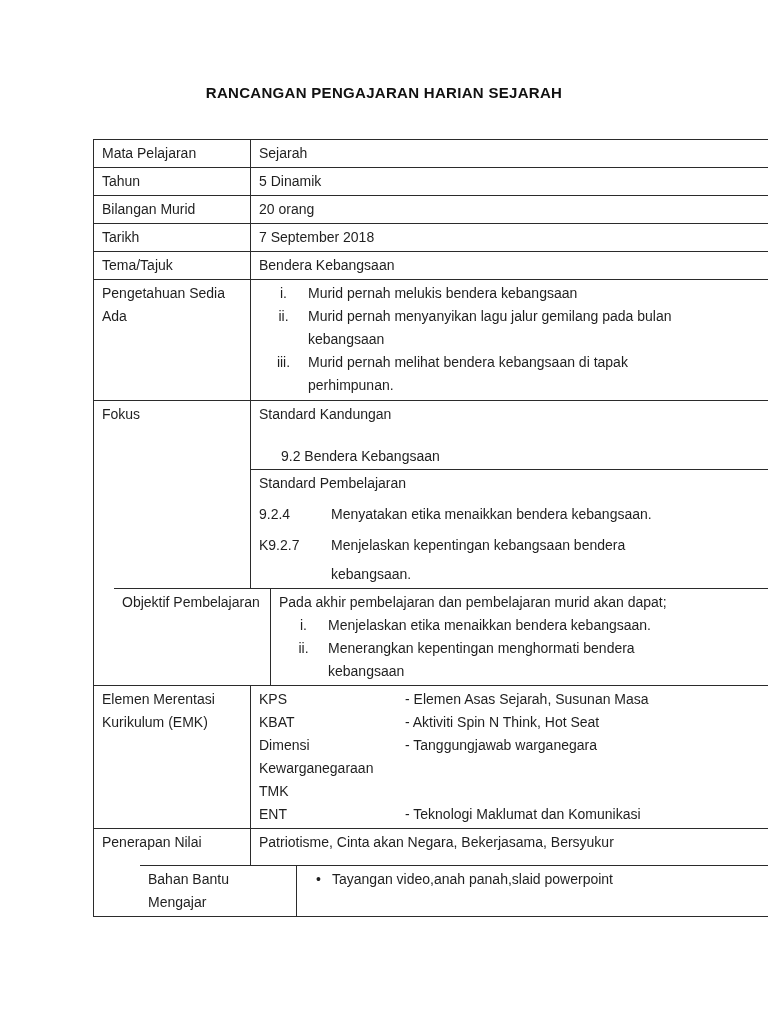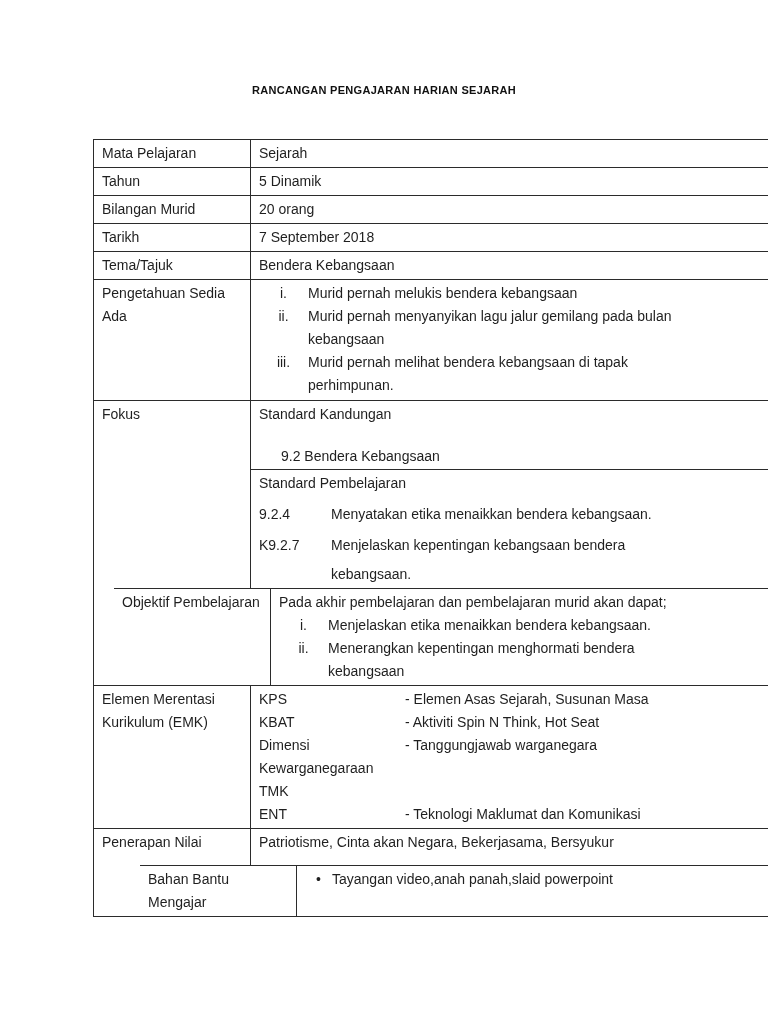--- a/index.html
+++ b/index.html
@@ -16,21 +16,21 @@
     font-size: 14px;
     overflow: hidden;
   }
   .doc-title {
     position: absolute;
     top: 84px;
     left: 0;
     right: 0;
     text-align: center;
     font-weight: bold;
-    font-size: 11px;
+    font-size: 15px;
     letter-spacing: 0.3px;
     color: #111111;
   }
   .doc-table {
     position: absolute;
     left: 93px;
     top: 139px;
     width: 700px;
     box-sizing: border-box;
     border: 1px solid #2b2b2b;

